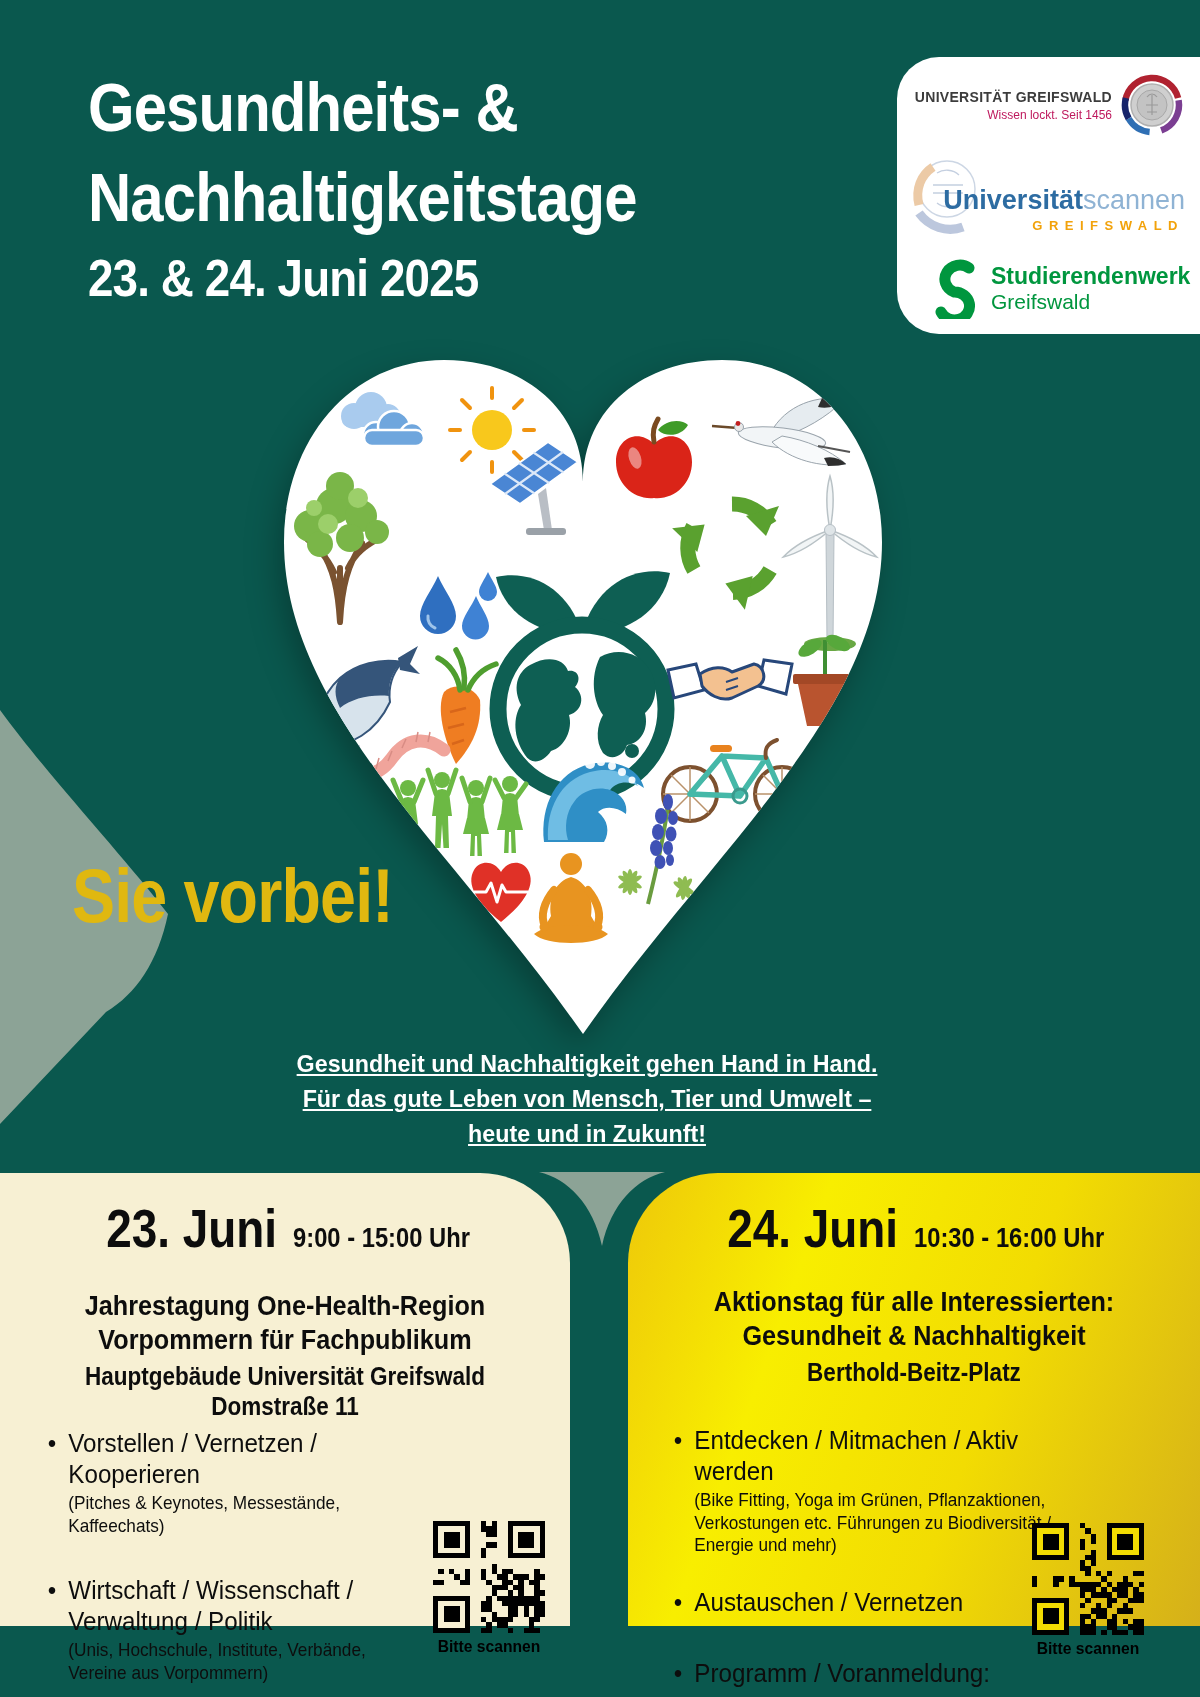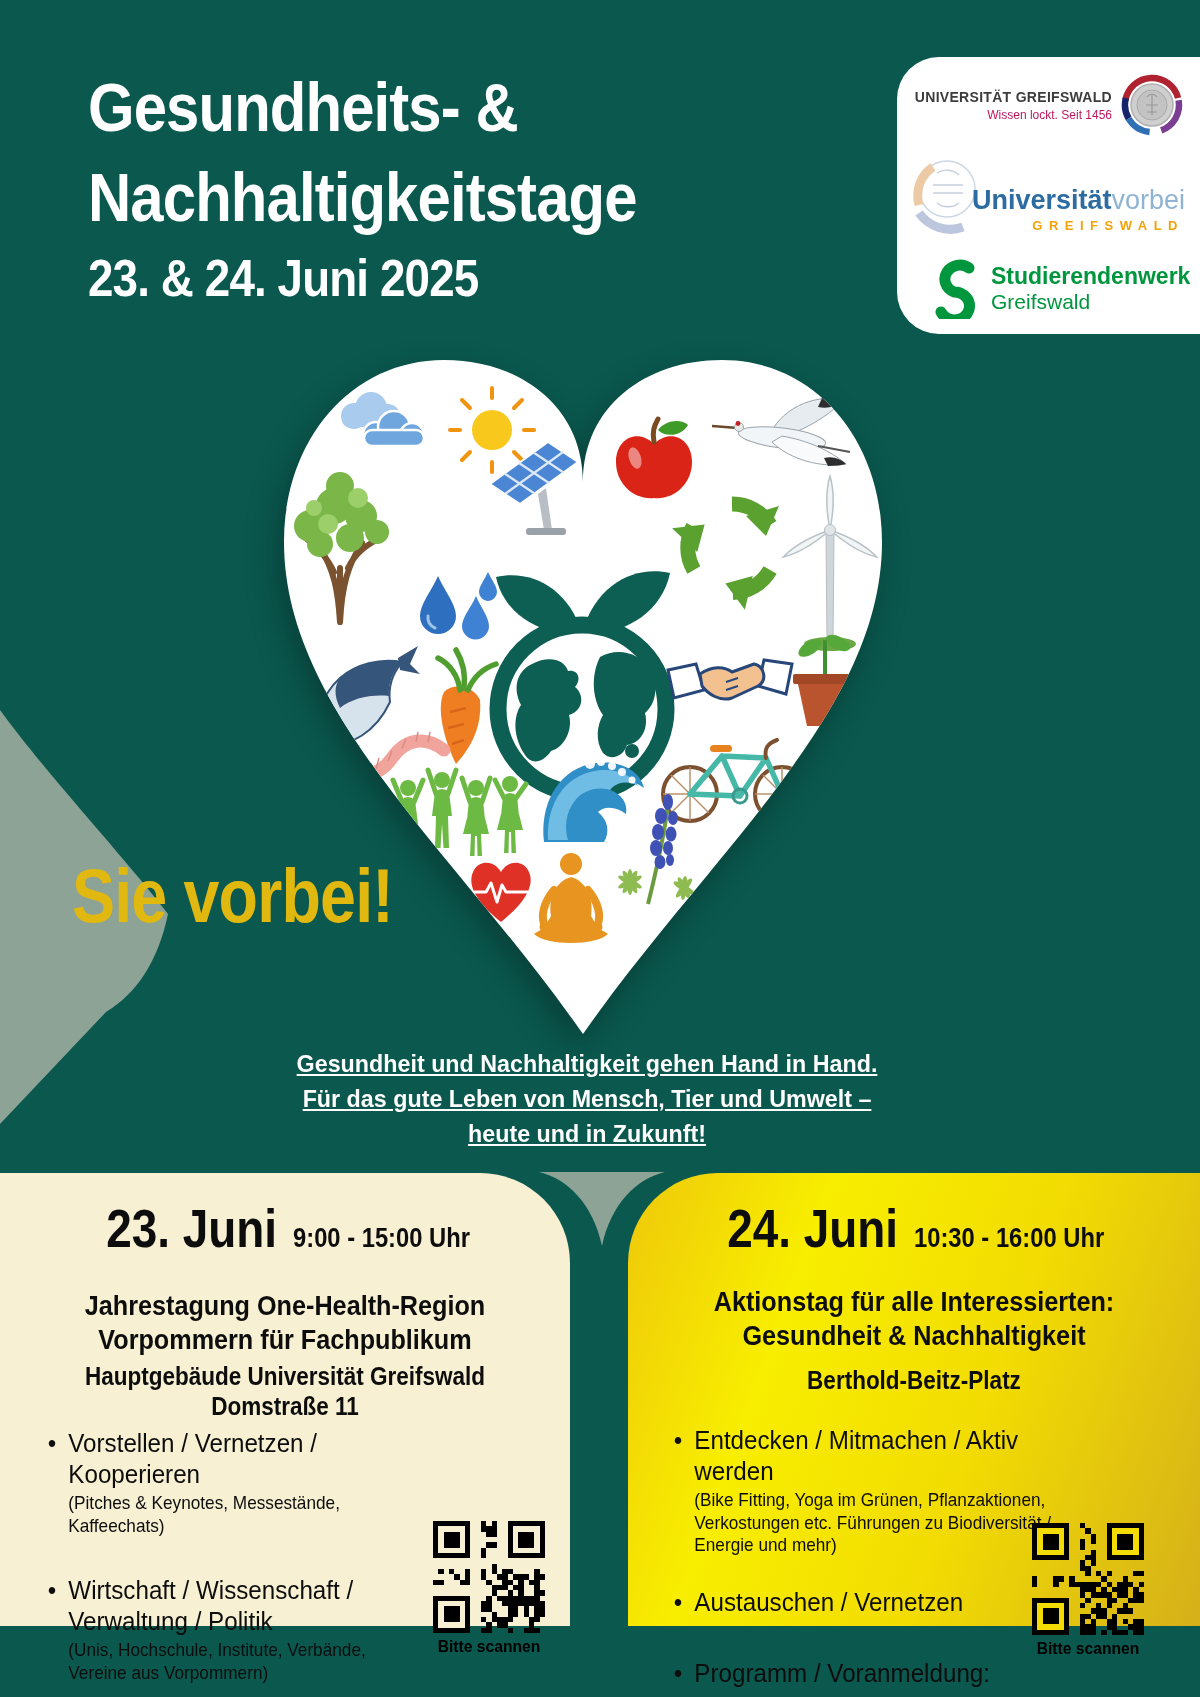--- a/index.html
+++ b/index.html
@@ -118,21 +118,21 @@
       </svg>
     </div>
     <div class="med-row">
       <svg class="abs" style="left:0;top:0;" width="84" height="92" viewBox="0 0 84 92">
         <circle cx="40" cy="32" r="28" fill="#fff" stroke="#ccd6e4" stroke-width="1.5"></circle>
         <path d="M26,10 C14,18 8,32 12,48" stroke="#eccaa6" stroke-width="9" fill="none"></path>
         <path d="M12,56 C22,70 40,76 56,70" stroke="#bcc7dd" stroke-width="9" fill="none"></path>
         <path d="M30,16 C36,12 46,12 52,18 M26,28 h30 M26,36 h30 M30,46 c6,5 16,5 22,0" stroke="#c4cfe0" stroke-width="1.3" fill="none"></path>
       </svg>
       <div class="med-text">
-        <span class="med-p1">Universität</span><span class="med-p2">vorbei</span>
+        <span class="med-p1">Universität</span><span class="med-p2">scannen</span>
         <div class="med-city">GREIFSWALD</div>
       </div>
     </div>
     <div class="stw-row">
       <svg width="52" height="60" viewBox="0 0 52 60">
         <path d="M40,9 A15,14 0 1 0 25,33 A15,14 0 1 1 12,53" fill="none" stroke="#00963e" stroke-width="11" stroke-linecap="round"></path>
       </svg>
       <div class="stw-text">
         <div class="stw-l1">Studierendenwerk</div>
         <div class="stw-l2">Greifswald</div>
@@ -572,21 +572,21 @@
 
   <div class="panel panel-right">
     <div class="date-row">
       <span class="date">24. Juni</span>
       <span class="time">10:30 - 16:00 Uhr</span>
     </div>
     <div class="panel-h h-right">
       <span class="cond-c">Aktionstag für alle Interessierten:</span>
       <span class="cond-c">Gesundheit &amp; Nachhaltigkeit</span>
     </div>
-    <div class="panel-loc loc-right" style="top:184px;margin-top:8px;">
+    <div class="panel-loc loc-right" style="top:184px;">
       <span class="cond-c">Berthold-Beitz-Platz</span>
     </div>
     <ul class="bullets bullets-right">
       <li>
         <span class="b-title">Entdecken / Mitmachen / Aktiv werden</span>
         <span class="b-detail" style="width:400px;">(Bike Fitting, Yoga im Grünen, Pflanzaktionen, Verkostungen etc. Führungen zu Biodiversität / Energie und mehr)</span>
       </li>
       <li>
         <span class="b-title">Austauschen / Vernetzen</span>
         

